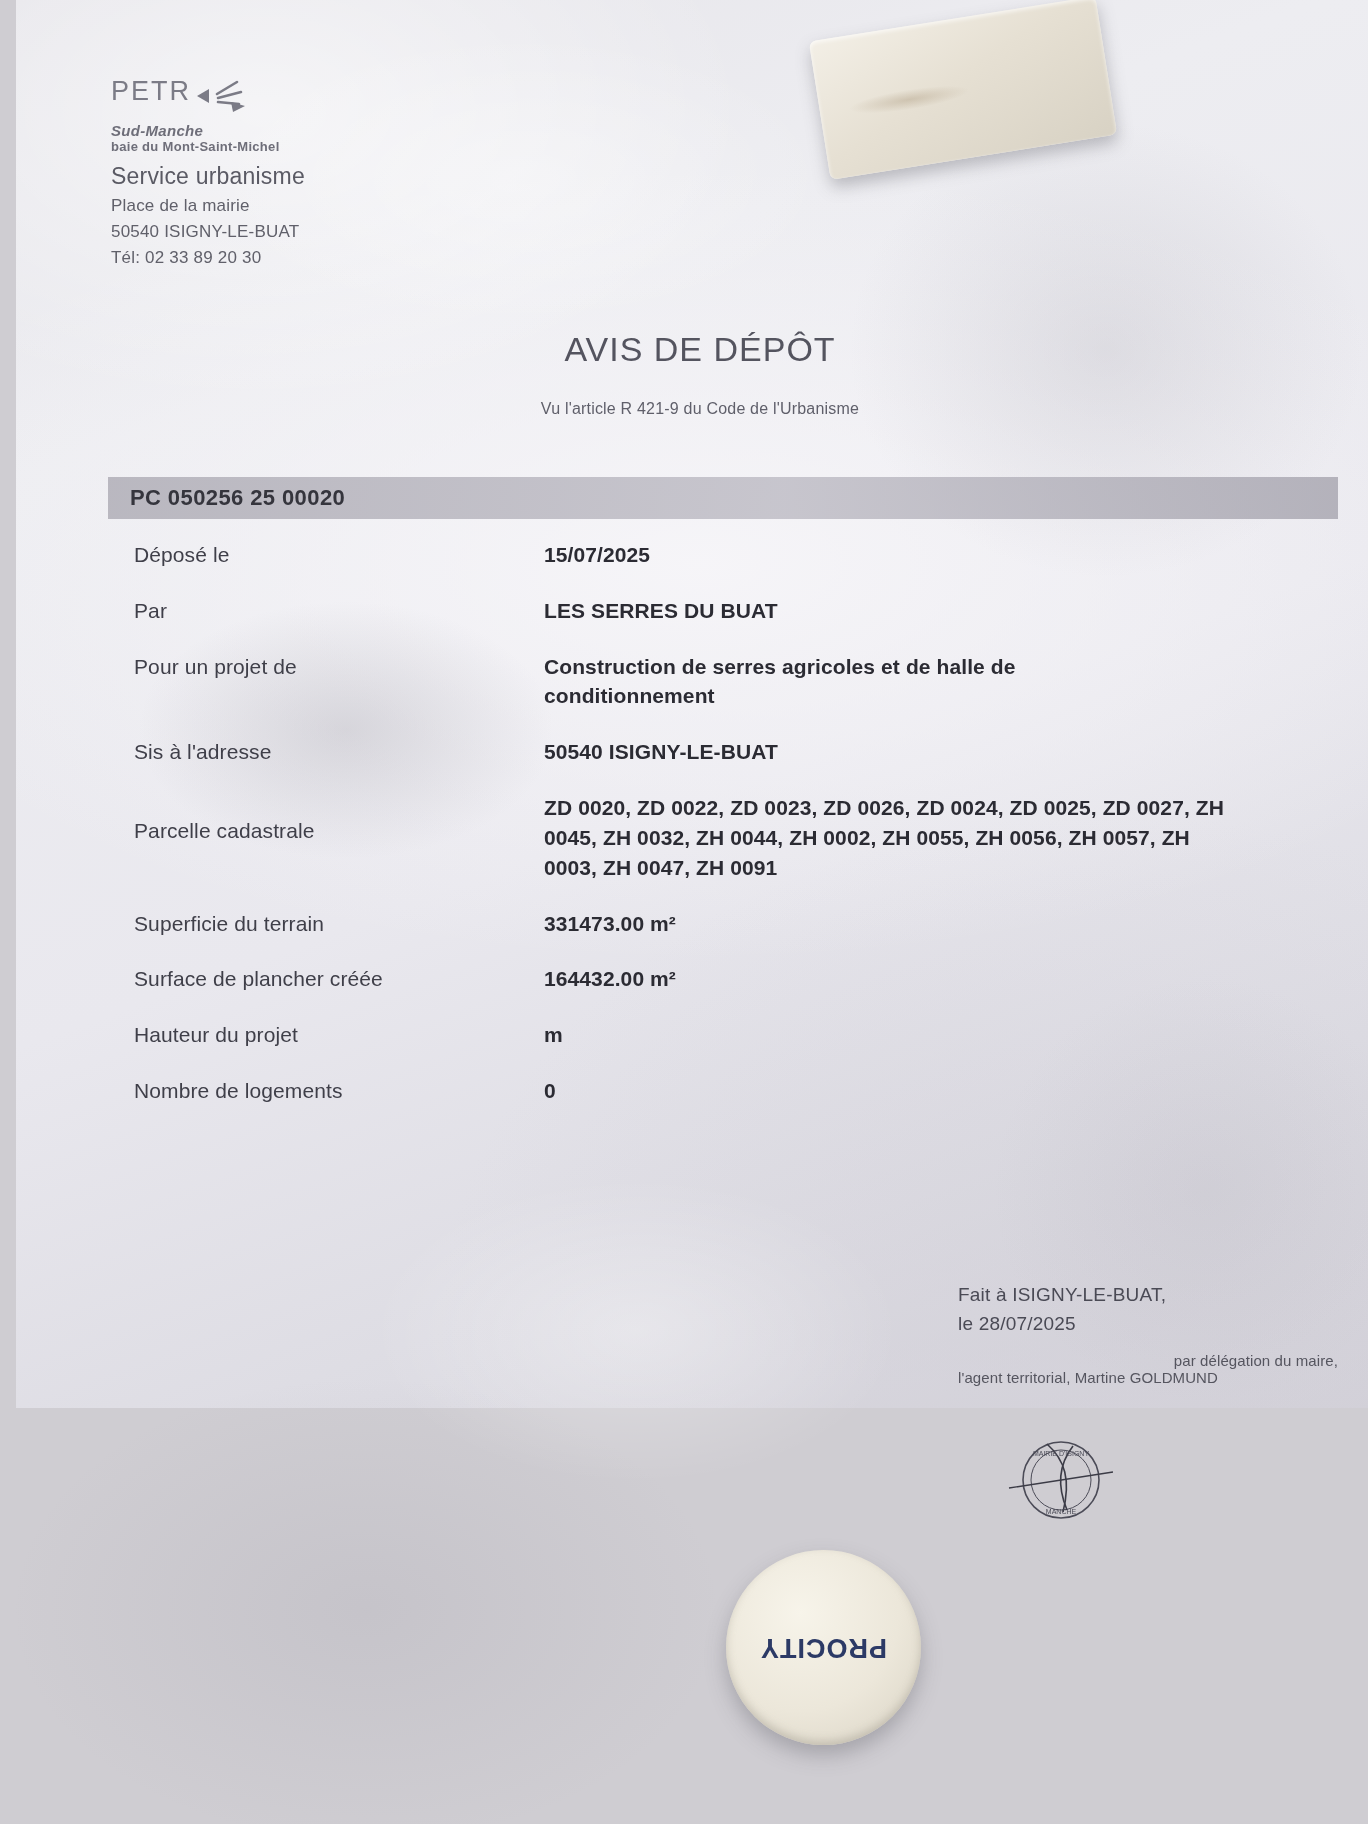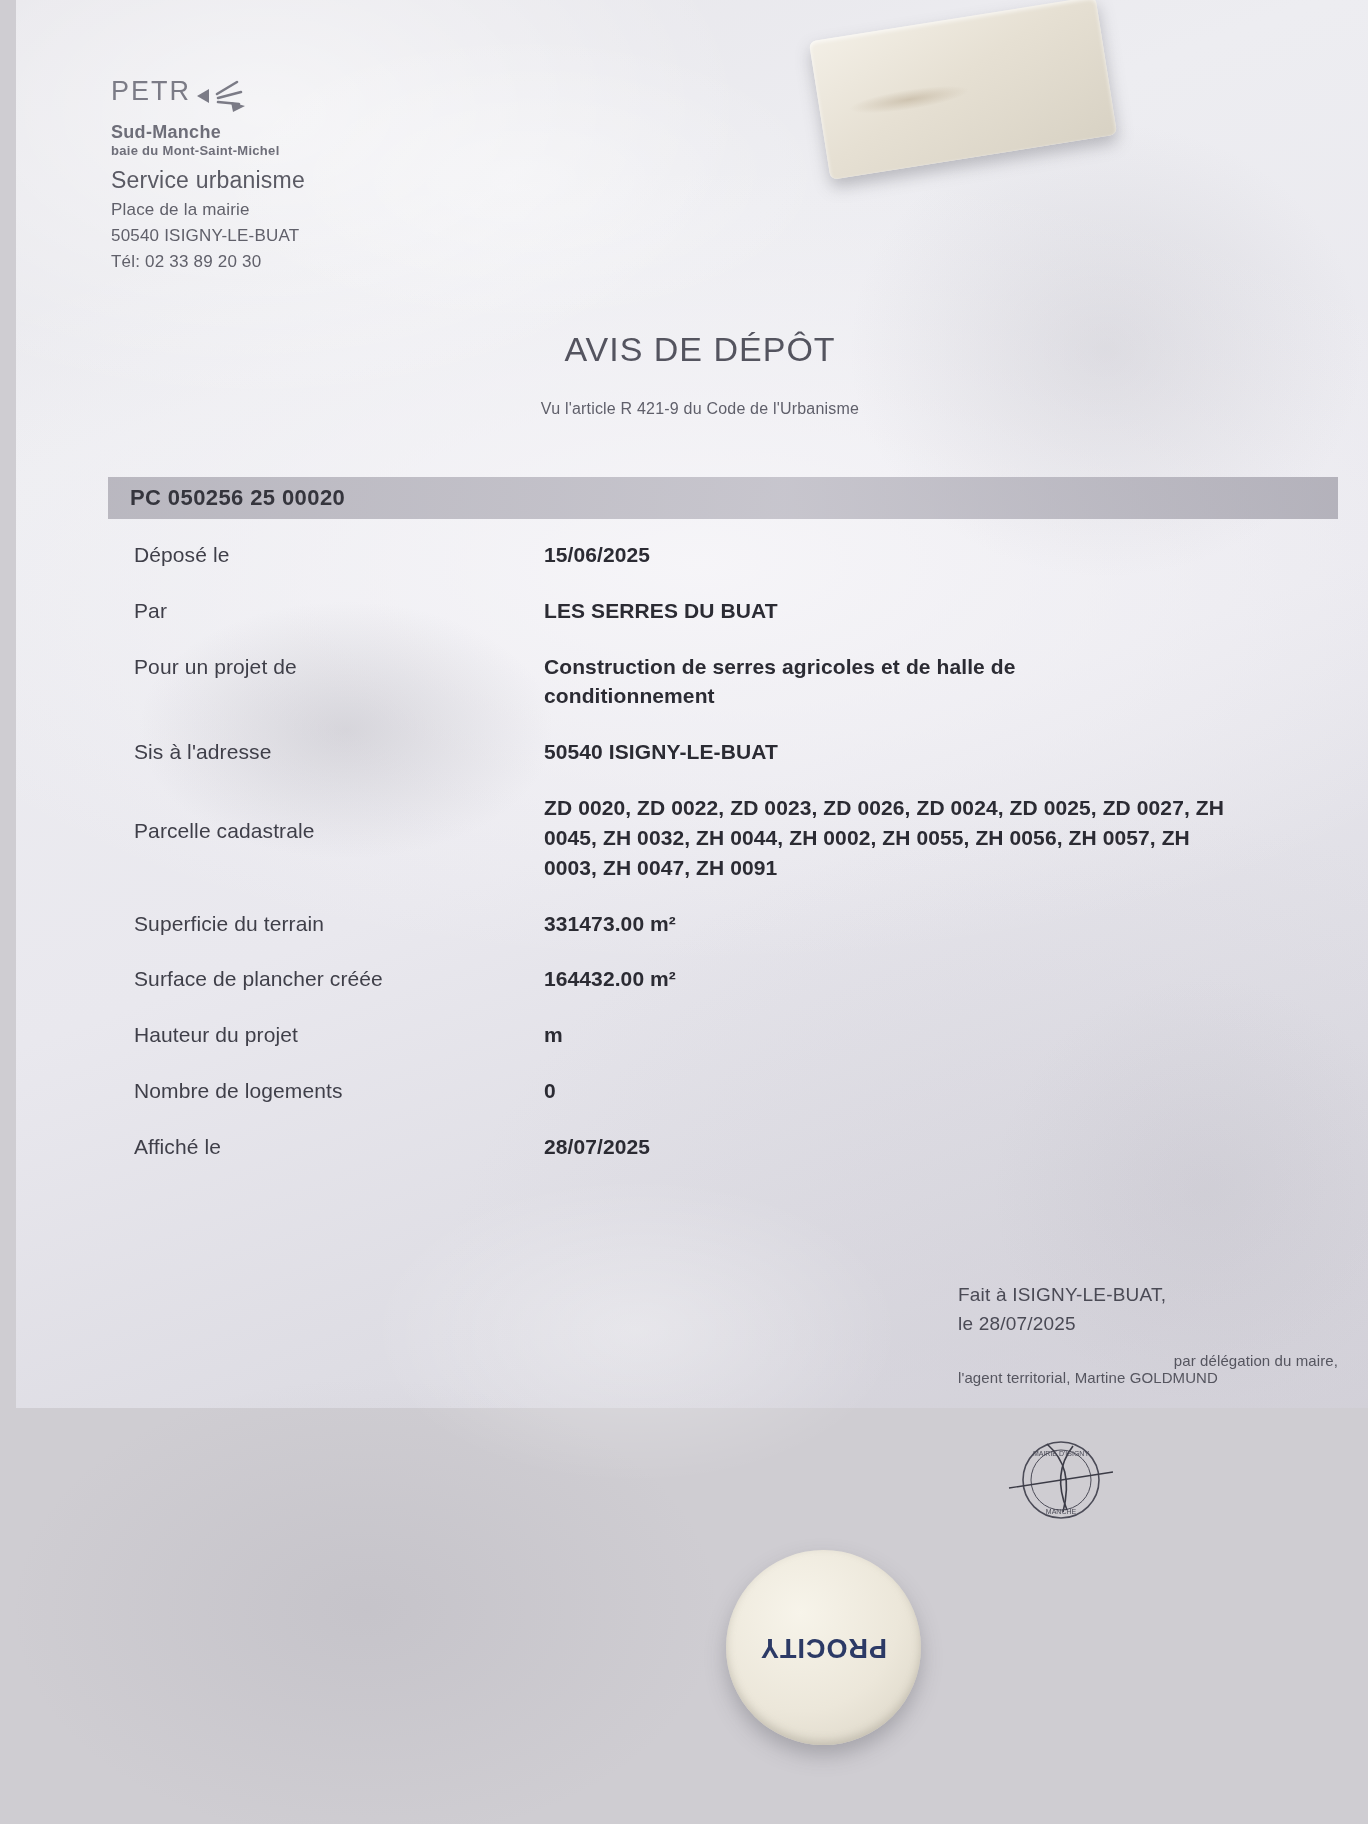--- a/index.html
+++ b/index.html
@@ -59,25 +59,26 @@
     font-size: 27px;
     letter-spacing: 2px;
     color: #7b7b86;
     line-height: 1;
   }
   .logo-mark {
     display: inline-block;
     margin-top: 2px;
   }
   .logo-sub1 {
-    font-size: 18px;
+    font-size: 15px;
     font-weight: bold;
     color: #6e6e79;
     letter-spacing: 0.3px;
     margin-top: 4px;
+    font-style: italic;
   }
   .logo-sub2 {
     font-size: 13px;
     font-weight: bold;
     color: #6e6e79;
     letter-spacing: 0.3px;
   }
   .office-name {
     font-size: 23px;
     color: #5a5a64;
@@ -285,21 +286,21 @@
   <div id="subtitle">Vu l'article R 421-9 du Code de l'Urbanisme</div>
 
   <div id="ref-bar">
     <div id="ref-text">PC 050256 25 00020</div>
   </div>
 
   <div id="fields">
 
     <div class="field-row">
       <div class="field-label">Déposé le</div>
-      <div class="field-value">15/06/2025</div>
+      <div class="field-value">15/07/2025</div>
     </div>
 
     <div class="field-row">
       <div class="field-label">Par</div>
       <div class="field-value">LES SERRES DU BUAT</div>
     </div>
 
     <div class="field-row">
       <div class="field-label">Pour un projet de</div>
       <div class="field-value" style="max-width:640px;">Construction de serres agricoles et de halle de conditionnement</div>
@@ -328,24 +329,20 @@
     <div class="field-row">
       <div class="field-label">Hauteur du projet</div>
       <div class="field-value">m</div>
     </div>
 
     <div class="field-row">
       <div class="field-label">Nombre de logements</div>
       <div class="field-value">0</div>
     </div>
 
-    <div class="field-row">
-      <div class="field-label">Affiché le</div>
-      <div class="field-value">28/07/2025</div>
-    </div>
 
   </div>
 
   <div id="sign-block">
     <div class="sign-line1">Fait à ISIGNY-LE-BUAT,</div>
     <div class="sign-line2">le 28/07/2025</div>
     <div class="sign-small">par délégation du maire,</div>
     <div class="sign-small2">l'agent territorial, Martine GOLDMUND</div>
   </div>
 

